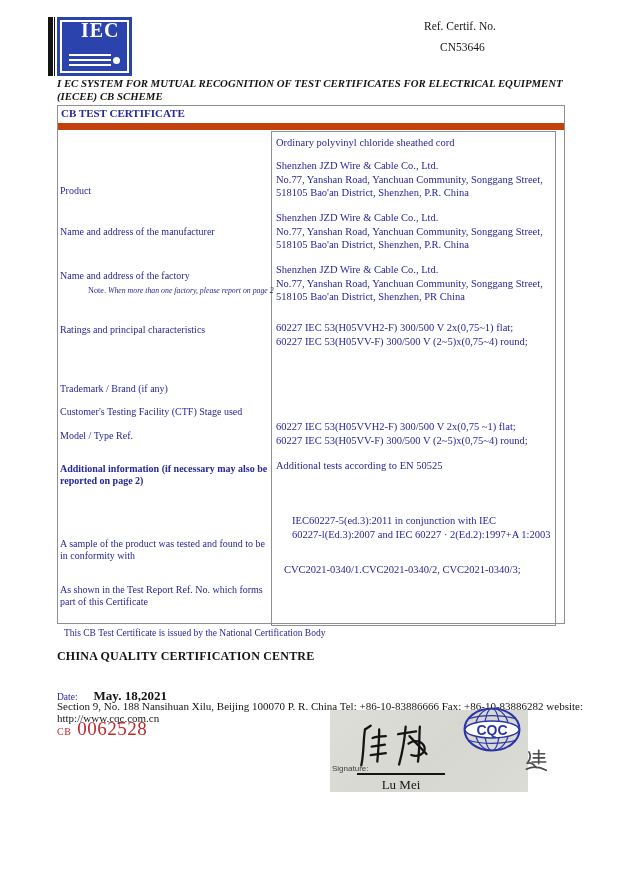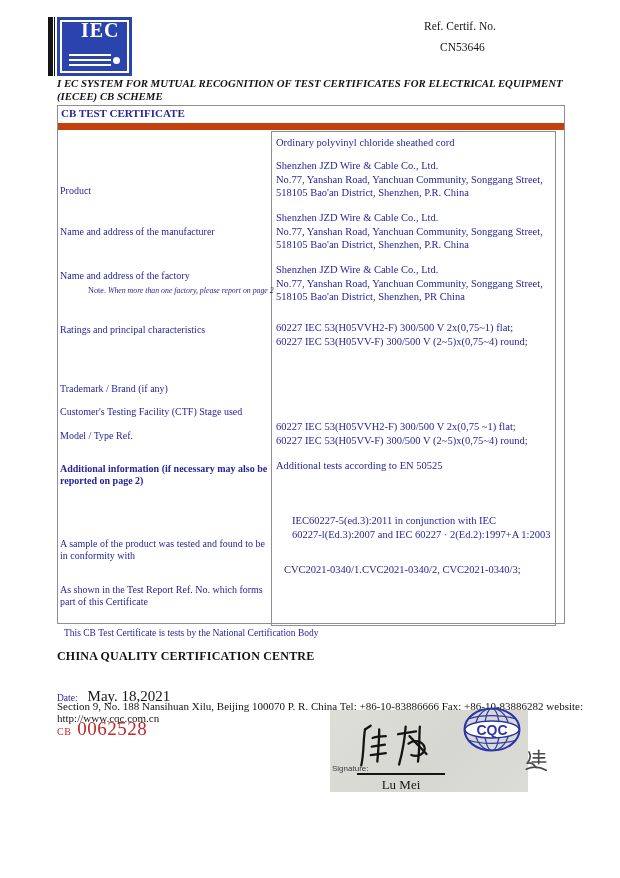--- a/index.html
+++ b/index.html
@@ -34,21 +34,21 @@
   .lbl{color:#26269a;font-size:10px;line-height:12px;width:212px;}
   .val{color:#26269a;font-size:10.5px;line-height:13.5px;width:276px;white-space:pre-line;}
   .note{color:#26269a;font-size:8.2px;}
   .note em{font-size:7.8px;}
 
   
   .issued-note{left:64px;top:628px;font-size:9.5px;color:#26269a;}
   .issuer-name{left:57px;top:649px;font-size:12px;font-weight:bold;color:#141414;letter-spacing:0.2px;}
   .issuer-address{left:57px;top:665px;width:540px;font-size:11px;color:#141414;margin-top:35px;}
   .date-row{left:57px;top:688px;font-size:9.5px;color:#26269a;}
-  .date-value{color:#141414;font-size:15px;margin-left:10px;}
+  .date-value{color:#141414;font-size:13px;margin-left:16px;font-weight:bold;}
   .cb-row{left:57px;top:718px;color:#c0282d;}
   .cb-prefix{font-size:10px;letter-spacing:0.5px;}
   .cb-number{font-size:19px;margin-left:6px;letter-spacing:0.5px;}
 
   
   .sig-photo{left:330px;top:710px;width:198px;height:82px;
              background:linear-gradient(135deg,#dedeD9 0%,#d7d7d2 55%,#dcdcd7 100%);}
   .cqc-logo{left:462px;top:706px;width:60px;height:47px;}
   .stamp-char{left:523px;top:747px;width:26px;height:26px;}
   .sig-script{left:352px;top:721px;width:96px;height:52px;}
@@ -113,21 +113,21 @@
 518105 Bao'an District, Shenzhen, PR China</div>
   <div class="abs val" style="left:276px;top:321px;">60227 IEC 53(H05VVH2-F) 300/500 V 2x(0,75~1) flat;
 60227 IEC 53(H05VV-F) 300/500 V (2~5)x(0,75~4) round;</div>
   <div class="abs val" style="left:276px;top:420px;">60227 IEC 53(H05VVH2-F) 300/500 V 2x(0,75 ~1) flat;
 60227 IEC 53(H05VV-F) 300/500 V (2~5)x(0,75~4) round;</div>
   <div class="abs val" style="left:276px;top:459px;">Additional tests according to EN 50525</div>
   <div class="abs val" style="left:276px;top:514px;margin-left:16px;">IEC60227-5(ed.3):2011 in conjunction with IEC
 60227-l(Ed.3):2007 and IEC 60227 · 2(Ed.2):1997+A 1:2003</div>
   <div class="abs val" style="left:284px;top:563px;">CVC2021-0340/1.CVC2021-0340/2, CVC2021-0340/3;</div>
 
-  <div class="abs issued-note">This CB Test Certificate is tests by the National Certification Body</div>
+  <div class="abs issued-note">This CB Test Certificate is issued by the National Certification Body</div>
 
   <div class="abs issuer-name">CHINA QUALITY CERTIFICATION CENTRE</div>
   <div class="abs issuer-address">Section 9, No. 188 Nansihuan Xilu, Beijing 100070 P. R. China Tel: +86-10-83886666 Fax: +86-10-83886282 website: http://www.cqc.com.cn</div>
 
   <div class="abs date-row">
     <span>Date:</span><span class="date-value">May. 18,2021</span>
   </div>
 
   <div class="abs cb-row">
     <span class="cb-prefix">CB</span><span class="cb-number">0062528</span>

